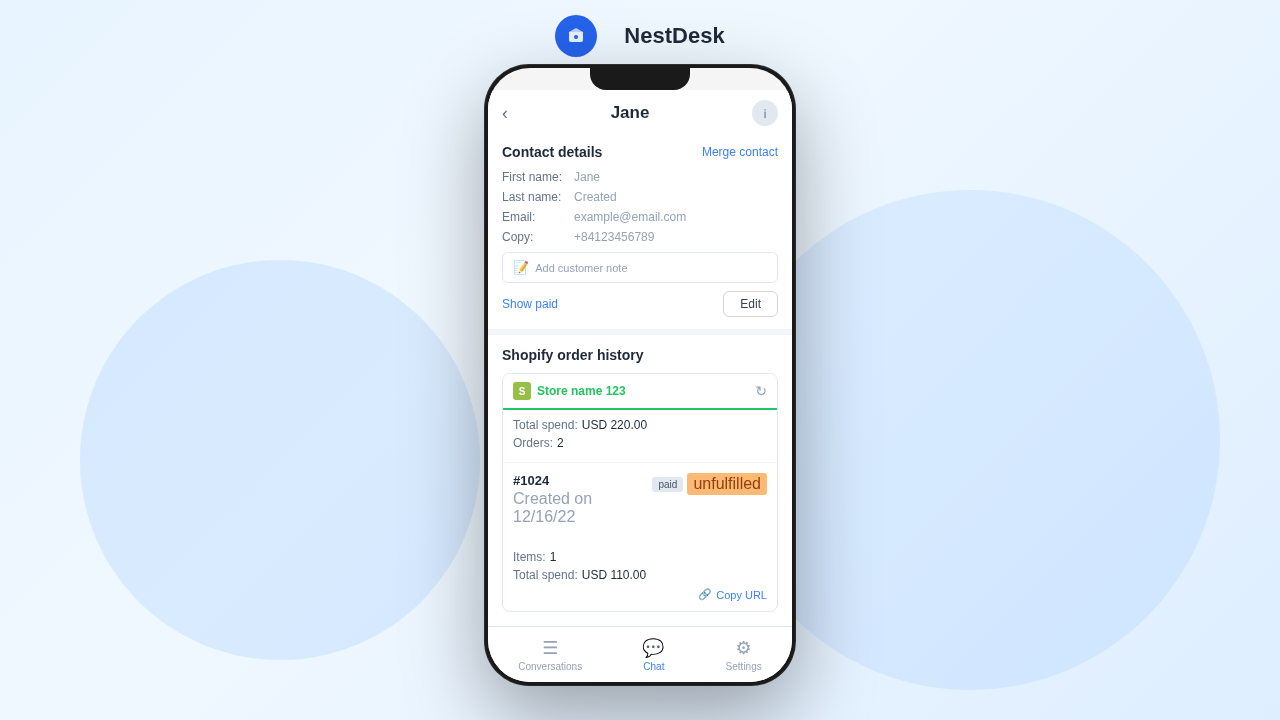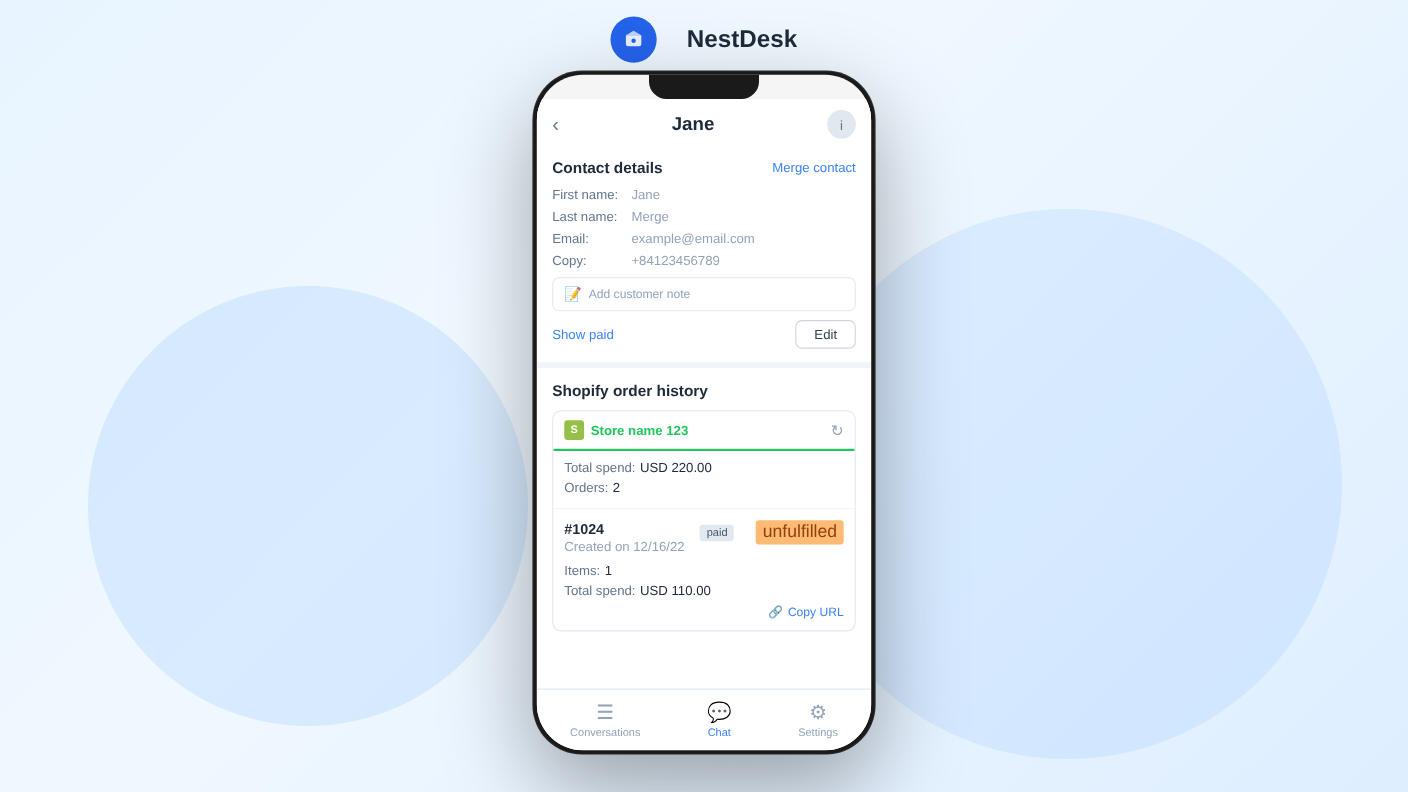--- a/index.html
+++ b/index.html
@@ -299,35 +299,35 @@
     }
 
     
     .order-item {
       padding: 10px;
     }
     .order-top {
       display: flex;
       align-items: flex-start;
       justify-content: space-between;
-      margin-bottom: 8px;
+      margin-bottom: 24px;
     }
     .order-number {
       font-size: 13px;
       font-weight: 700;
       color: #1e293b;
     }
     .order-date {
-      font-size: 12px;
+      font-size: 16px;
       color: #94a3b8;
       margin-top: 2px;
     }
     .badge-row {
       display: flex;
-      gap: 20px;
+      gap: 4px;
       align-items: center;
     }
     .badge-paid {
       background: #e2e8f0;
       color: #475569;
       font-size: 10px;
       padding: 2px 6px;
       border-radius: 3px;
     }
     .badge-unfulfilled {
@@ -445,21 +445,21 @@
           <span class="section-title">Contact details</span>
           <span class="merge-contact-link">Merge contact</span>
         </div>
 
         <div class="field-row">
           <span class="field-label">First name:</span>
           <span class="field-value">Jane</span>
         </div>
         <div class="field-row">
           <span class="field-label">Last name:</span>
-          <span class="field-value">Merge</span>
+          <span class="field-value">Created</span>
         </div>
         <div class="field-row">
           <span class="field-label">Email:</span>
           <span class="field-value">example@email.com</span>
         </div>
         <div class="field-row">
           <span class="field-label">Copy:</span>
           <span class="field-value">+84123456789</span>
         </div>
 

